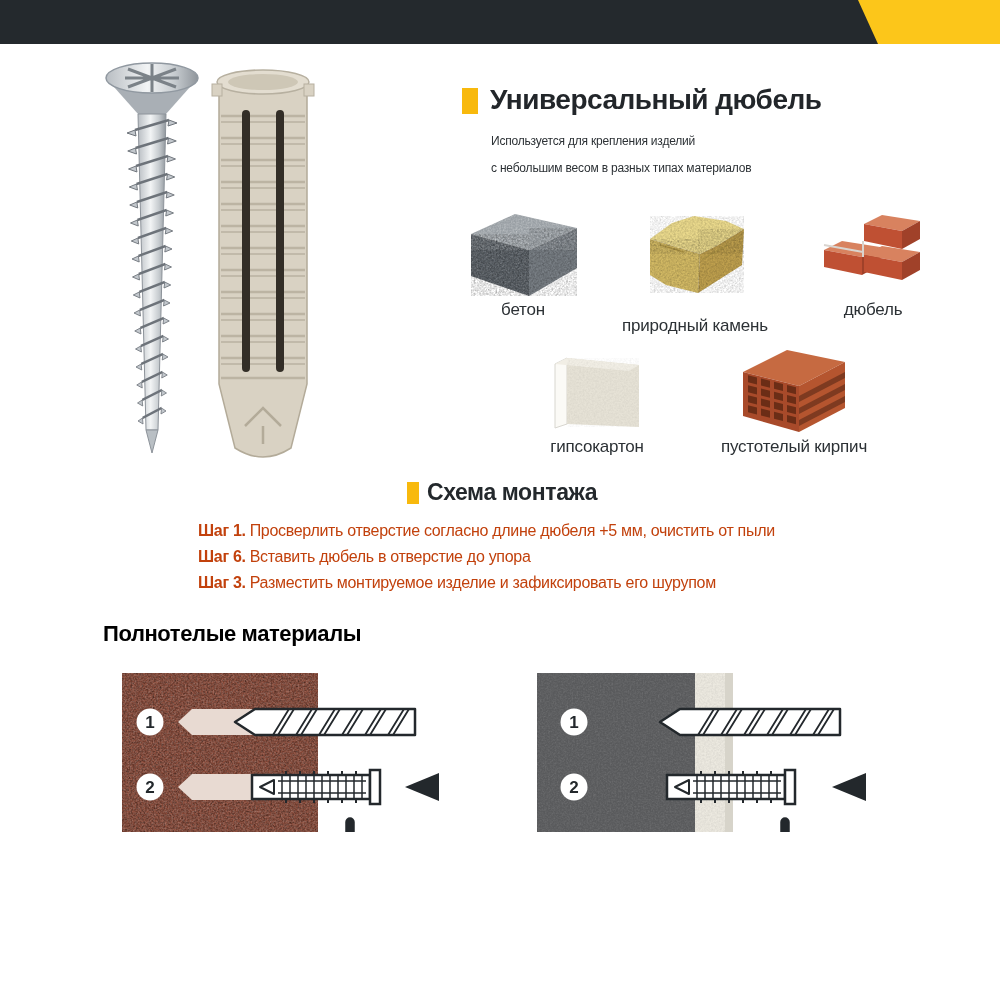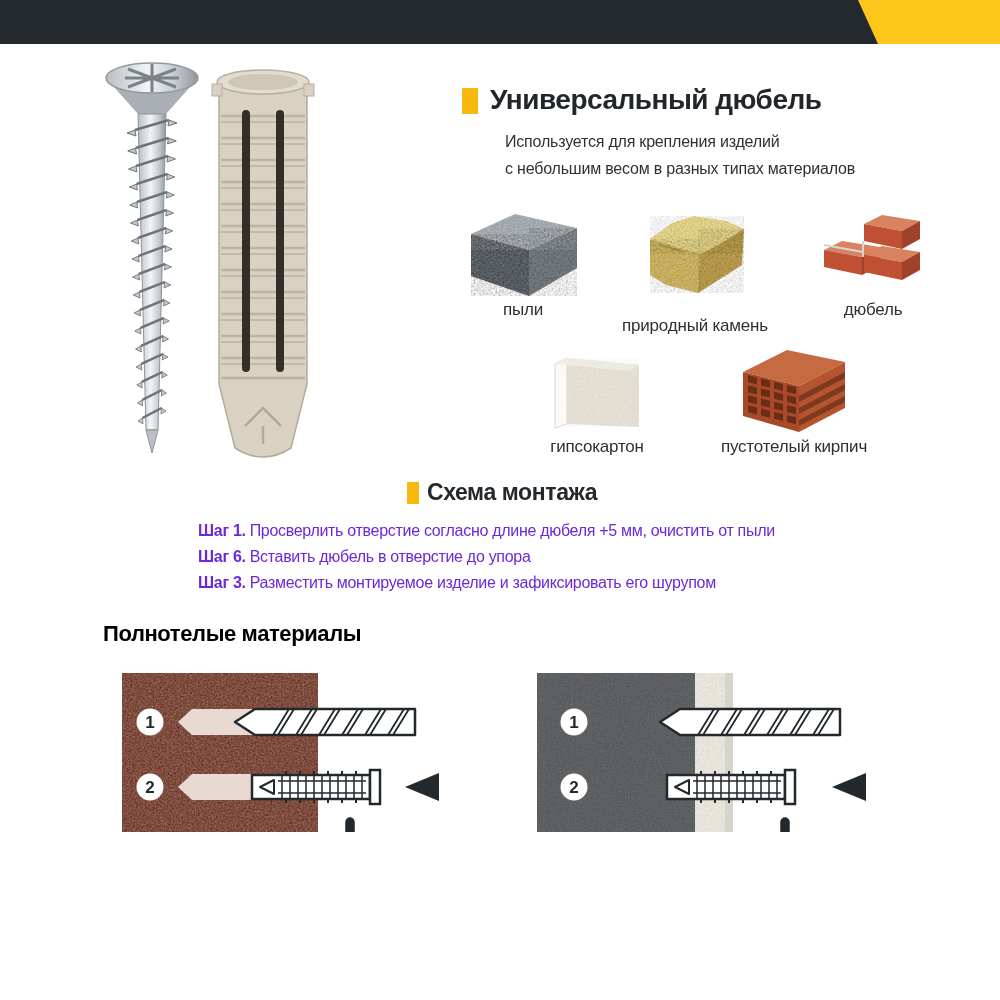--- a/index.html
+++ b/index.html
@@ -7,25 +7,25 @@
         font-family:"Liberation Sans","DejaVu Sans",sans-serif;color:#23282c;}
   .abs{position:absolute;}
   
   #topbar{left:0;top:0;width:1000px;height:44px;background:#24292d;}
   #topbar-accent{right:0;top:0;width:142px;height:44px;background:#fcc61a;
                  clip-path:polygon(0 0,142px 0,142px 44px,20px 44px);}
   
   .marker{background:#f8b90d;}
   #title{left:490px;top:84px;font-size:28px;font-weight:bold;letter-spacing:-0.5px;color:#22262a;}
   #title-marker{left:462px;top:88px;width:16px;height:26px;}
-  #desc{left:505px;top:128px;font-size:16px;line-height:27px;color:#2c3135;letter-spacing:-0.2px;}
+  #desc{left:491px;top:128px;font-size:12px;line-height:27px;color:#2c3135;letter-spacing:-0.2px;}
   .mat-label{font-size:17px;color:#2c3135;text-align:center;letter-spacing:-0.2px;}
   #montage-marker{left:407px;top:482px;width:12px;height:22px;}
   #montage-heading{left:427px;top:479px;font-size:23px;font-weight:bold;letter-spacing:-0.4px;}
-  #steps{left:198px;top:518px;font-size:16px;line-height:26px;letter-spacing:-0.3px;color:#6d28d9;}
+  #steps{left:198px;top:518px;font-size:16px;line-height:26px;letter-spacing:-0.3px;color:#c2410c;}
   .step-label{font-weight:bold;margin-right:4px;}
   .diag-heading{top:621px;font-size:22px;font-weight:bold;letter-spacing:-0.4px;color:#000000;}
   #diag-heading-left{left:103px;}
   #diag-heading-right{left:537px;}
   svg{display:block;}
 </style>
 </head>
 <body>
 
 <div id="page">
@@ -141,21 +141,21 @@
 
   <svg class="abs" style="left:465px;top:206px" width="118" height="92" viewBox="0 0 118 92">
     <polygon points="6,28 50,8 112,22 64,44" fill="#9aa0a5"></polygon>
     <polygon points="6,28 64,44 64,90 6,70" fill="#565c62"></polygon>
     <polygon points="64,44 112,22 112,62 64,90" fill="#787e84"></polygon>
     <polygon points="6,28 50,8 112,22 64,44" filter="url(#fLight)" opacity="0.35"></polygon>
     <polygon points="6,28 64,44 64,90 6,70" filter="url(#fLight)" opacity="0.25"></polygon>
     <polygon points="6,28 64,44 64,90 6,70" filter="url(#fDark)" opacity="0.35"></polygon>
     <polygon points="64,44 112,22 112,62 64,90" filter="url(#fDark)" opacity="0.3"></polygon>
   </svg>
-  <div class="abs mat-label" style="left:443px;top:300px;width:160px">пыли</div>
+  <div class="abs mat-label" style="left:443px;top:300px;width:160px">бетон</div>
 
   <svg class="abs" style="left:640px;top:207px" width="110" height="90" viewBox="0 0 110 90">
     <polygon points="10,32 32,16 54,9 86,14 104,22 78,38 60,47" fill="#ead98c"></polygon>
     <polygon points="10,32 60,47 58,86 26,78 10,68" fill="#d2b964"></polygon>
     <polygon points="60,47 78,38 104,22 102,58 58,86" fill="#bfa04e"></polygon>
     <path d="M20,38 L44,45 M62,52 L88,38" stroke="#b59a48" stroke-width="1.5" fill="none"></path>
     <polygon points="10,32 32,16 54,9 86,14 104,22 78,38 60,47" filter="url(#fDark)" opacity="0.18"></polygon>
     <polygon points="10,32 60,47 58,86 26,78 10,68" filter="url(#fDark)" opacity="0.22"></polygon>
     <polygon points="60,47 104,22 102,58 58,86" filter="url(#fDark)" opacity="0.22"></polygon>
   </svg>

